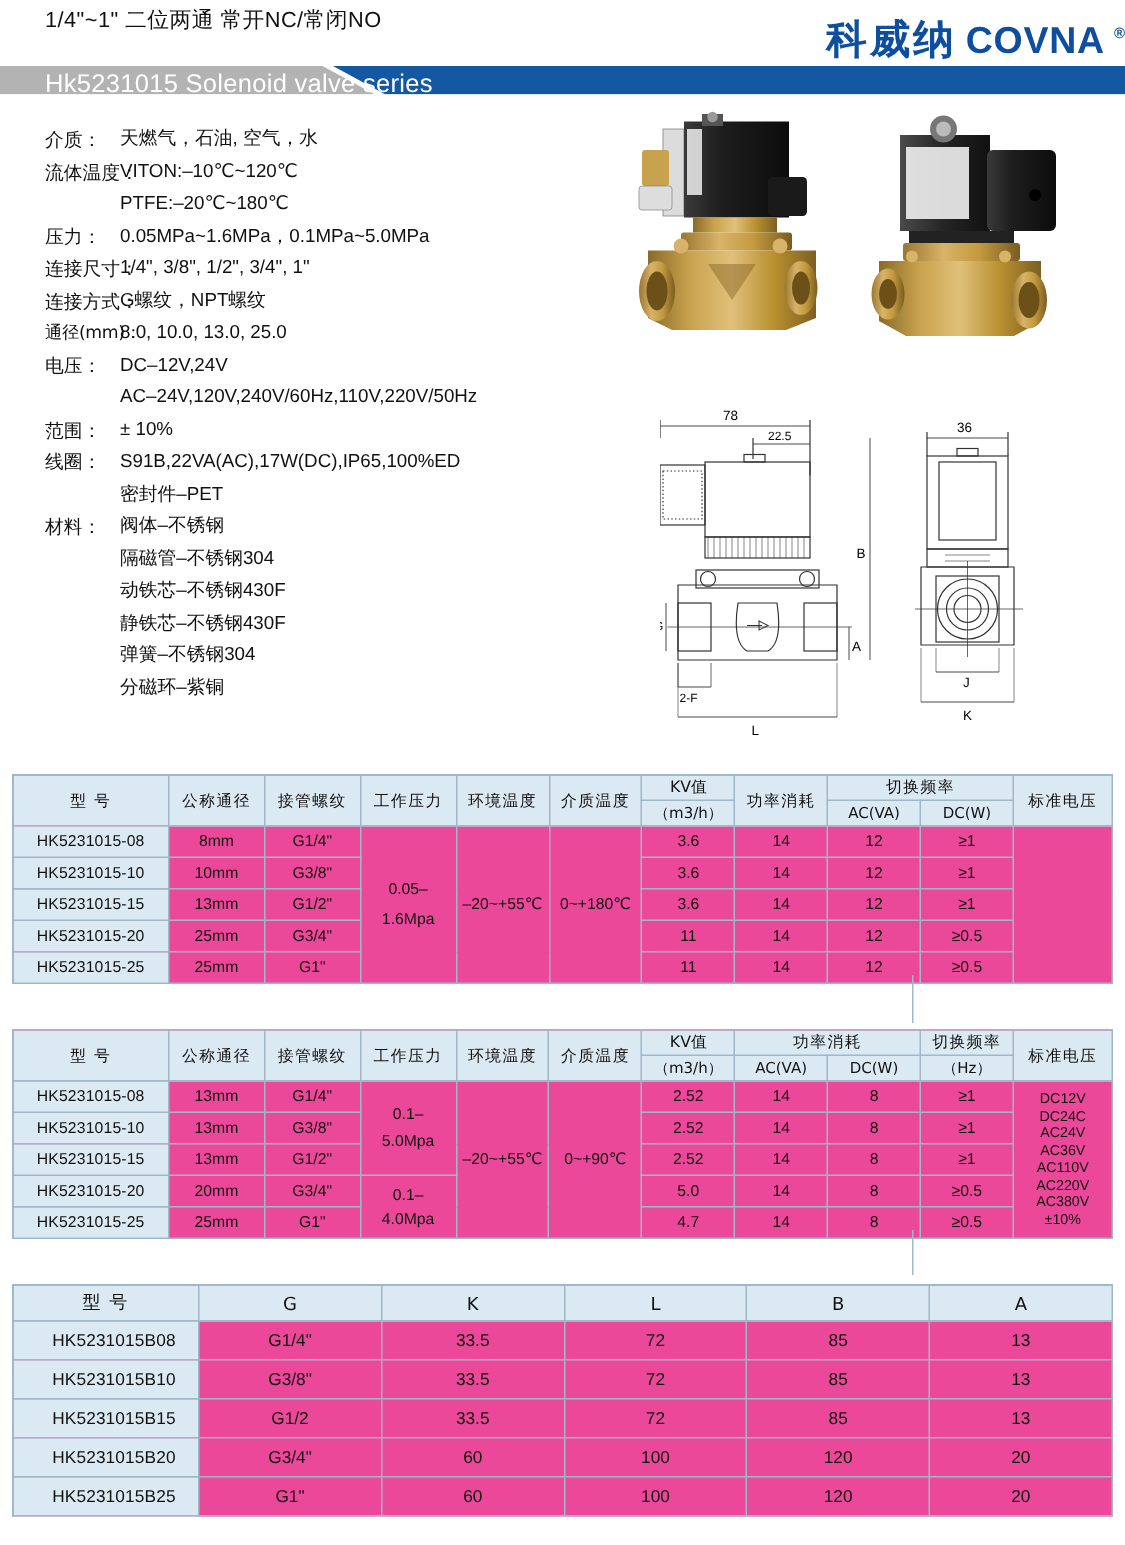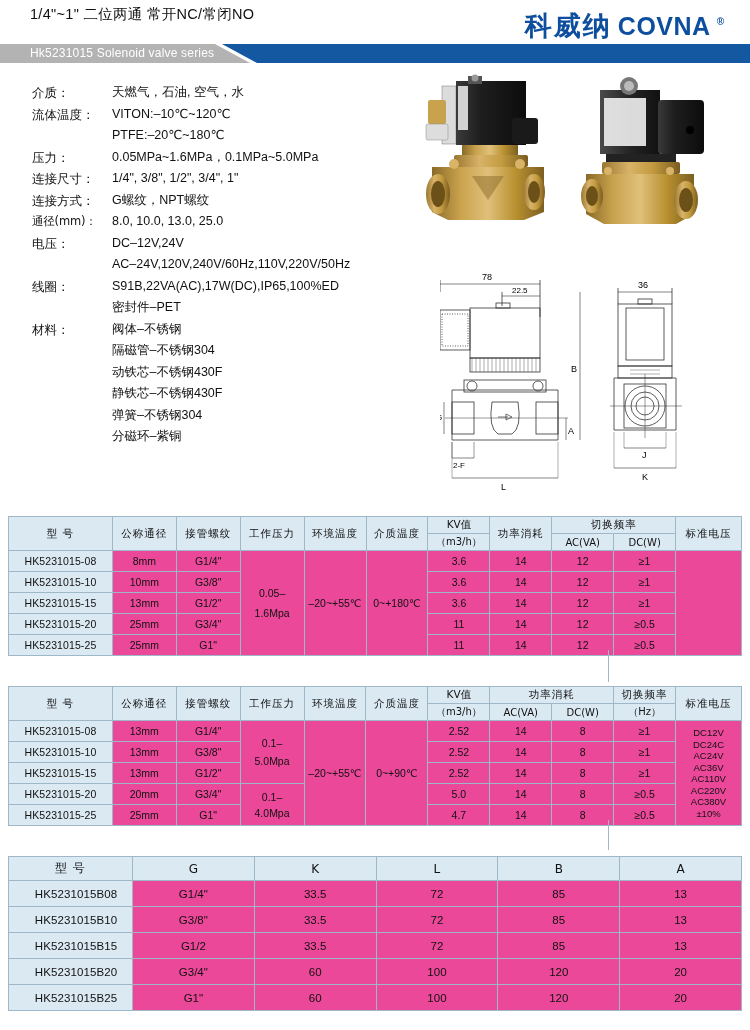--- a/index.html
+++ b/index.html
@@ -14,21 +14,21 @@
   }
 
   
   .header { position:relative; height:70px; }
   .title-block { position:absolute; left:30px; top:5px; }
   .title-line {
     font-size:14.5px; font-weight:400; color:#111;
     letter-spacing:.3px; line-height:19px; white-space:nowrap;
   }
   .brand {
-    position:absolute; right:26px; top:8px;
+    position:absolute; right:0; top:8px;
     display:flex; align-items:baseline; gap:6px;
     color:#0d4f9e; font-weight:bold; white-space:nowrap;
   }
   .brand-cn { font-size:27px; letter-spacing:2px; font-family:"DejaVu Sans",sans-serif; }
   .brand-en { font-size:25px; letter-spacing:.5px; }
   .brand-r { font-size:10px; vertical-align:super; position:relative; top:-10px; }
 
   .subbar {
     position:absolute; left:0; top:44px; width:750px; height:19px;
     overflow:hidden;
@@ -38,31 +38,30 @@
     background:#b3b3b3;
     clip-path:polygon(0 0, 215px 0, 250px 100%, 0 100%);
   }
   .subbar-blue {
     position:absolute; left:0; top:0; width:750px; height:19px;
     background:#1358a0;
     clip-path:polygon(222px 0, 750px 0, 750px 100%, 257px 100%);
   }
   .subbar-text {
     position:absolute; left:30px; top:2px;
-    font-size:12px; color:#ffffff; letter-spacing:.2px;
+    font-size:17px; color:#ffffff; letter-spacing:.2px;
     z-index:3; white-space:nowrap;
   }
 
   
   .specs { position:absolute; left:0; top:82px; width:420px; }
   .spec-row { display:flex; line-height:21.5px; white-space:nowrap; }
   .spec-label {
-    width:80px; font-size:12.5px; color:#111;
+    width:80px; padding-left:30px; font-size:12.5px; color:#111;
     font-family:"DejaVu Sans",sans-serif;
-    margin-left:32px;
   }
   .spec-label.narrow { letter-spacing:-0.2px; font-size:11.5px; }
   .spec-value { font-size:12.5px; color:#111; }
 
   
   .photos { position:absolute; left:412px; top:72px; width:338px; height:190px; }
 
   
   .drawings { position:absolute; left:440px; top:262px; width:310px; height:232px; }
 
@@ -144,20 +143,24 @@
       <span class="spec-label narrow">通径(mm)：</span>
       <span class="spec-value">8.0, 10.0, 13.0, 25.0</span>
     </div>
   <div class="spec-row">
       <span class="spec-label">电压：</span>
       <span class="spec-value">DC–12V,24V</span>
     </div>
   <div class="spec-row">
       <span class="spec-label"></span>
       <span class="spec-value">AC–24V,120V,240V/60Hz,110V,220V/50Hz</span>
+    </div>
+  <div class="spec-row">
+      <span class="spec-label">范围：</span>
+      <span class="spec-value">± 10%</span>
     </div>
   <div class="spec-row">
       <span class="spec-label">线圈：</span>
       <span class="spec-value">S91B,22VA(AC),17W(DC),IP65,100%ED</span>
     </div>
   <div class="spec-row">
       <span class="spec-label"></span>
       <span class="spec-value">密封件–PET</span>
     </div>
   <div class="spec-row">

